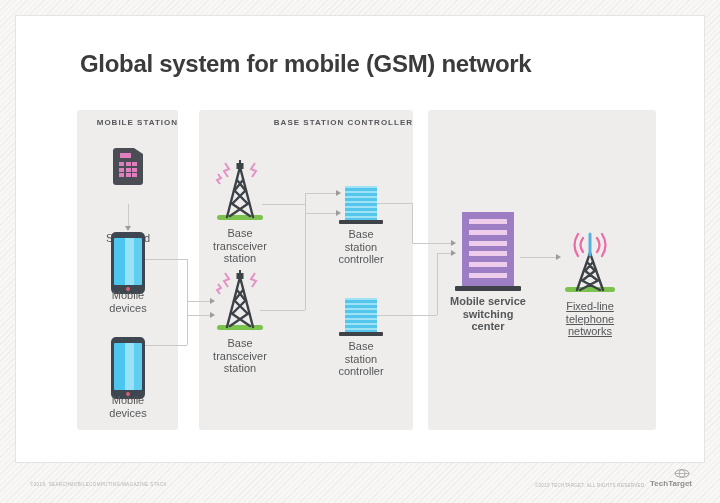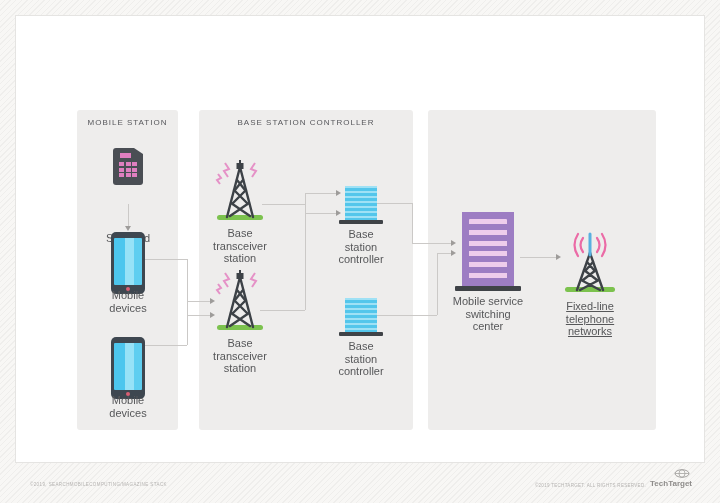--- a/index.html
+++ b/index.html
@@ -2,21 +2,21 @@
 <html><head>
 <meta charset="utf-8">
 <style>
   html,body{margin:0;padding:0;}
   body{font-family:"Liberation Sans", sans-serif;}
   .stage{position:relative;width:720px;height:503px;overflow:hidden;
     background:repeating-linear-gradient(135deg,#f8f7f5 0px,#f8f7f5 3px,#efeeec 3px,#efeeec 4px);}
   .card{position:absolute;left:15px;top:15px;width:688px;height:446px;background:#ffffff;border:1px solid #e5e4e2;}
   .title{position:absolute;left:80px;top:50px;font-size:24px;font-weight:bold;color:#3b3b3c;letter-spacing:-0.3px;}
   .panel{position:absolute;top:110px;background:#eeedec;border-radius:3px;}
-  .panel-header{position:absolute;top:118px;font-size:8px;font-weight:normal;letter-spacing:1px;color:#56575b;text-align:center;}
+  .panel-header{position:absolute;top:118px;font-size:8px;font-weight:bold;letter-spacing:1px;color:#56575b;text-align:right;}
   .node-label{position:absolute;font-size:11px;line-height:12.5px;color:#565759;text-align:center;white-space:pre-line;}
   .hline,.vline{position:absolute;background:#cbc9c7;}
   .hline{height:1px;}
   .vline{width:1px;}
   .arrow-right{position:absolute;width:0;height:0;border-top:3px solid transparent;border-bottom:3px solid transparent;border-left:5px solid #9e9c9a;}
   .arrow-down{position:absolute;width:0;height:0;border-left:3px solid transparent;border-right:3px solid transparent;border-top:5px solid #9e9c9a;}
   
   .sim{position:absolute;width:30px;height:37px;background:#4a4e54;border-radius:3px;
     clip-path:polygon(0 0,70% 0,100% 16%,100% 100%,0 100%);}
   .sim-tag{position:absolute;left:7px;top:5px;width:11px;height:5px;background:#e07fc0;}
@@ -42,20 +42,21 @@
   .footer-right{position:absolute;right:74px;top:483px;font-size:4.5px;letter-spacing:0.3px;color:#b5b3b1;}
   .brand{position:absolute;right:28px;top:479px;font-size:8px;font-weight:bold;color:#8f8d8b;}
   .brand-globe{position:absolute;right:30px;top:469px;}
 </style>
 </head>
 <body>
 
 <div class="stage">
   <div class="card"></div>
 
+  <div class="title">Global system for mobile (GSM) network</div>
 
   <div class="panel" style="left:77px;width:101px;height:320px;"></div>
   <div class="panel" style="left:199px;width:214px;height:320px;"></div>
   <div class="panel" style="left:428px;width:228px;height:320px;"></div>
 
   <div class="panel-header" style="left:77px;width:101px;">MOBILE STATION</div>
   <div class="panel-header" style="left:199px;width:214px;">BASE STATION CONTROLLER</div>
 
   <div class="vline" style="left:128px;top:204px;height:22px;"></div>
   <div class="arrow-down" style="left:125px;top:226px;"></div>
@@ -156,21 +157,21 @@
   <div class="server" style="left:345px;top:298px;"></div>
   <div class="server-base" style="left:339px;top:332px;"></div>
   <div class="node-label" style="left:316px;top:340px;width:90px;">Base
 station
 controller</div>
 
   <div class="msc" style="left:462px;top:212px;">
     <div class="msc-stripes"></div>
   </div>
   <div class="msc-base" style="left:455px;top:286px;"></div>
-  <div class="node-label" style="left:433px;top:295px;width:110px;">Mobile service
+  <div class="node-label" style="left:433px;top:295px;width:110px;font-weight:bold;">Mobile service
 switching
 center</div>
 
   <svg class="icon-svg" style="left:560px;top:228px;" width="60" height="68" viewBox="0 0 60 68">
     <rect x="5" y="59" width="50" height="5" rx="2.5" fill="#7cc24e"></rect>
     <g stroke="#3d4247" stroke-width="2.4" fill="none" stroke-linecap="round">
       <path d="M30 25 L17 62"></path>
         <path d="M30 25 L43 62"></path>
       <path d="M27 34 L34 42 M33 34 L26 42 M24 42 L37 52 M36 42 L23 52 M21 52 L40 62 M39 52 L20 62"></path>
     </g>

